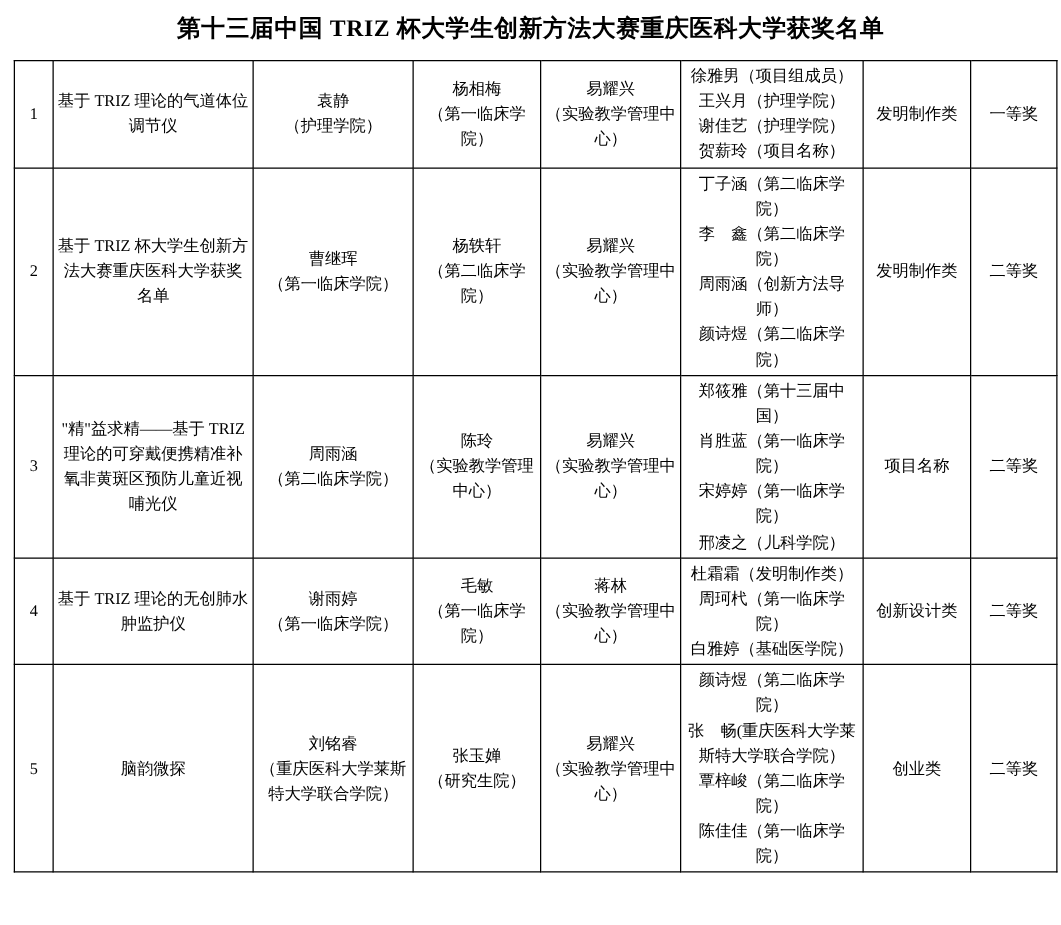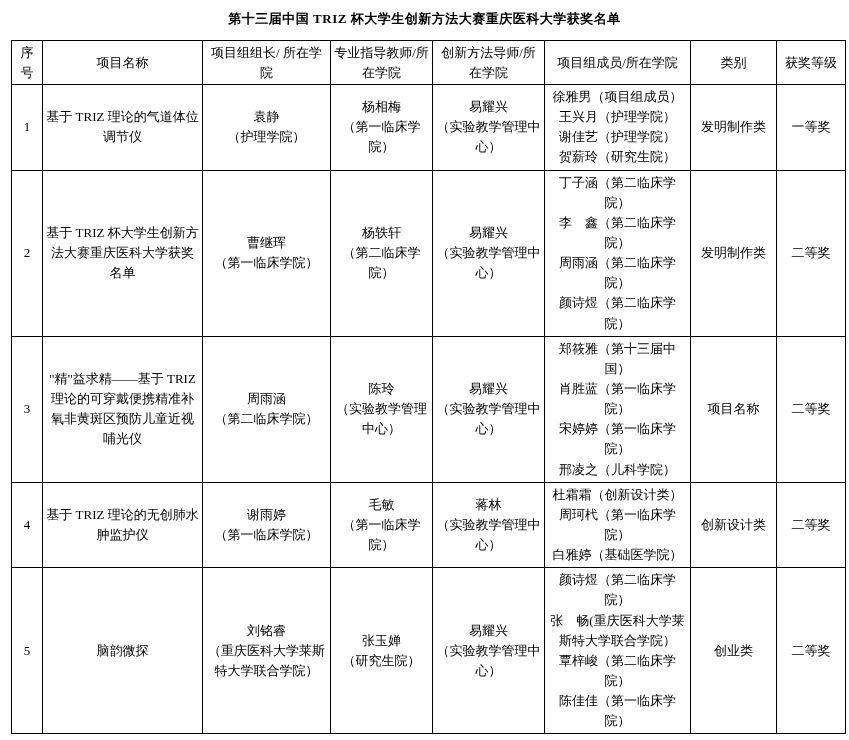--- a/index.html
+++ b/index.html
@@ -6,21 +6,21 @@
   body{
     width:849px;height:740px;
     font-family:"Liberation Serif","DejaVu Serif",serif;
     color:#000;
     position:relative;
   }
   .page{padding:8px 11px 0 11px;}
   .doc-title{
     text-align:center;
     font-weight:bold;
-    font-size:13px;
+    font-size:19px;
     letter-spacing:0.5px;
     margin:2px 0 12px 0;
     white-space:nowrap;
   }
   table.award-table{
     border-collapse:collapse;
     table-layout:fixed;
     width:834px;
   }
   .award-table td,.award-table th{
@@ -56,51 +56,41 @@
       <col style="width:31px">
         <col style="width:160px">
         <col style="width:128px">
         <col style="width:102px">
       <col style="width:112px">
         <col style="width:146px">
         <col style="width:86px">
         <col style="width:69px">
     </colgroup>
     <tbody>
-        <tr class="hdr">
-      <th>序号</th>
-      <th>项目名称</th>
-      <th>项目组组长/ 所在学院</th>
-      <th>专业指导教师/所在学院</th>
-      <th>创新方法导师/所在学院</th>
-      <th>项目组成员/所在学院</th>
-      <th>类别</th>
-      <th>获奖等级</th>
-    </tr>
 
     <tr class="r-h82">
       <td>1</td>
       <td>基于 TRIZ 理论的气道体位调节仪</td>
       <td>
         <span class="name-line">袁静</span>
         <span class="college-line">（护理学院）</span>
       </td>
       <td>
         <span class="name-line">杨相梅</span>
         <span class="college-line">（第一临床学院）</span>
       </td>
       <td>
         <span class="name-line">易耀兴</span>
         <span class="college-line">（实验教学管理中心）</span>
       </td>
       <td class="members-cell">
         <div class="member-line">徐雅男（项目组成员）</div>
         <div class="member-line">王兴月（护理学院）</div>
         <div class="member-line">谢佳艺（护理学院）</div>
-        <div class="member-line">贺薪玲（研究生院）</div>
+        <div class="member-line">贺薪玲（项目名称）</div>
       </td>
       <td>发明制作类</td>
       <td>一等奖</td>
     </tr>
 
     <tr class="r-h82">
       <td>2</td>
       <td>基于 TRIZ 杯大学生创新方法大赛重庆医科大学获奖名单</td>
       <td>
         <span class="name-line">曹继珲</span>
@@ -110,21 +100,21 @@
         <span class="name-line">杨轶轩</span>
         <span class="college-line">（第二临床学院）</span>
       </td>
       <td>
         <span class="name-line">易耀兴</span>
         <span class="college-line">（实验教学管理中心）</span>
       </td>
       <td class="members-cell">
         <div class="member-line">丁子涵（第二临床学院）</div>
         <div class="member-line">李　鑫（第二临床学院）</div>
-        <div class="member-line">周雨涵（第二临床学院）</div>
+        <div class="member-line">周雨涵（创新方法导师）</div>
         <div class="member-line">颜诗煜（第二临床学院）</div>
       </td>
       <td>发明制作类</td>
       <td>二等奖</td>
     </tr>
 
     <tr class="r-h83">
       <td>3</td>
       <td>"精"益求精——基于 TRIZ 理论的可穿戴便携精准补氧非黄斑区预防儿童近视哺光仪</td>
       <td>
@@ -158,21 +148,21 @@
       </td>
       <td>
         <span class="name-line">毛敏</span>
         <span class="college-line">（第一临床学院）</span>
       </td>
       <td>
         <span class="name-line">蒋林</span>
         <span class="college-line">（实验教学管理中心）</span>
       </td>
       <td class="members-cell">
-        <div class="member-line">杜霜霜（创新设计类）</div>
+        <div class="member-line">杜霜霜（发明制作类）</div>
         <div class="member-line">周珂杙（第一临床学院）</div>
         <div class="member-line">白雅婷（基础医学院）</div>
       </td>
       <td>创新设计类</td>
       <td>二等奖</td>
     </tr>
 
     <tr class="r-h93">
       <td>5</td>
       <td>脑韵微探</td>

